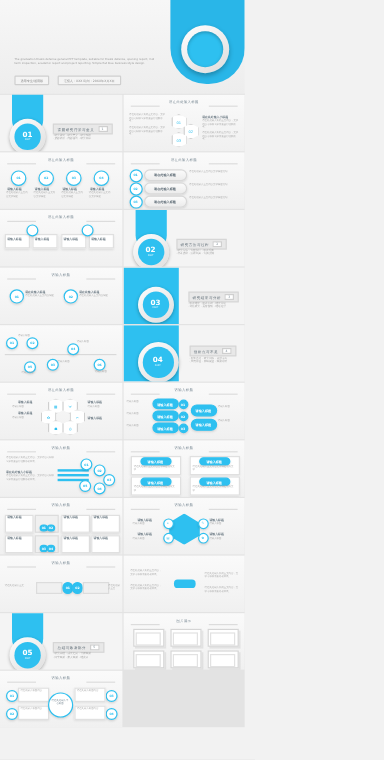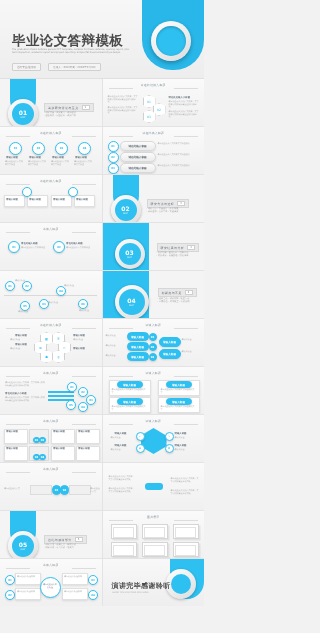--- a/index.html
+++ b/index.html
@@ -152,21 +152,20 @@
 </style>
 </head>
 <body>
 
 <div class="cover">
   <div class="cover-blue-panel">
     <div class="cover-ring-outer">
       <div class="cover-ring-inner"></div>
     </div>
   </div>
-  <div class="cover-title">毕业论文答辩模板</div>
   <div class="cover-sub">The graduation thesis defense general PPT template, suitable for thesis defense, opening report, mid-term inspection, academic report and project reporting. Simple flat blue business style design.</div>
   <div class="cover-chips">
     <span class="chip">适用专业/通用版</span>
     <span class="chip">汇报人：XXX  时间：20XX年X月X日</span>
   </div>
 </div>
 
 <div class="grid">
 
   <div class="slide">
@@ -522,22 +521,14 @@
     <div class="circ" style="left:40px;top:18px;width:19px;height:19px;border-width:1px"></div>
     <div class="txtblk" style="left:43px;top:24px;width:14px;text-align:center;color:#7a8a95">请在此处输入中心标题</div>
     <div class="circ" style="left:88px;top:16px;width:8px;height:8px">03</div>
     <div class="card" style="left:62px;top:14px;width:24px;height:10px"></div>
     <div class="txtblk" style="left:64px;top:16px;width:20px">请在此输入标题内容</div>
     <div class="circ" style="left:88px;top:31px;width:8px;height:8px">04</div>
     <div class="card" style="left:62px;top:29px;width:24px;height:10px"></div>
     <div class="txtblk" style="left:64px;top:31px;width:20px">请在此输入标题内容</div>
   </div>
 
-  <div class="slide" style="background:linear-gradient(180deg,#f8f8f8,#eeeeee)">
-    <div class="bigblue" style="right:0;top:0;width:34px;height:40px;border-bottom-left-radius:17px;border-bottom-right-radius:17px"></div>
-    <div class="close-ring">
-        <i></i>
-      </div>
-    <div class="close-title">演讲完毕感谢聆听</div>
-    <div class="close-sub">THANK YOU FOR YOUR WATCHING</div>
-  </div>
 
 </div>
 
 </body></html>

